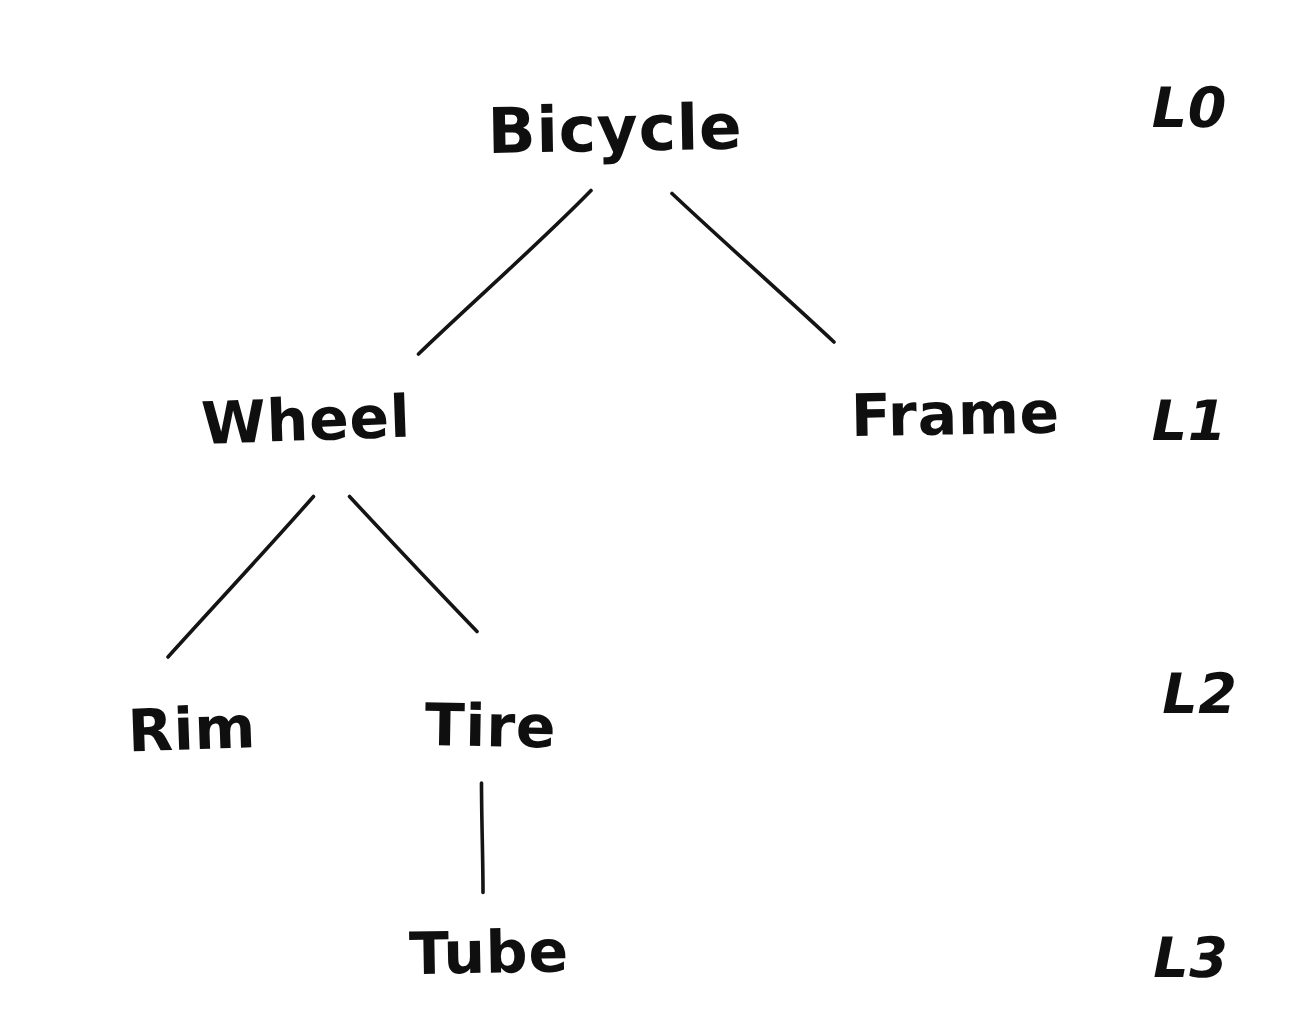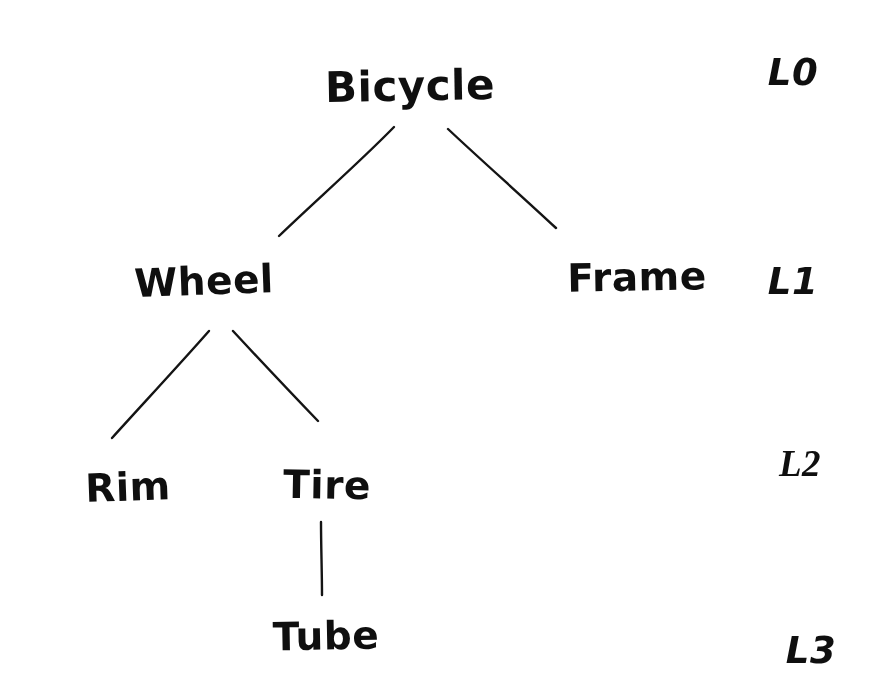--- a/index.html
+++ b/index.html
@@ -44,22 +44,22 @@
   .pos-bicycle { left: 410px; top: 86px;  font-size: 42px; transform: translate(-50%,-50%) rotate(-1deg); }
   .pos-wheel   { left: 204px; top: 281px; transform: translate(-50%,-50%) rotate(-2deg); }
   .pos-frame   { left: 637px; top: 277px; transform: translate(-50%,-50%) rotate(-1deg); }
   .pos-rim     { left: 128px; top: 487px; transform: translate(-50%,-50%) rotate(-2deg); }
   .pos-tire    { left: 327px; top: 485px; transform: translate(-50%,-50%) rotate(1deg); }
   .pos-tube    { left: 326px; top: 636px; transform: translate(-50%,-50%) rotate(-1deg); }
 
   
   .pos-l0 { left: 793px; top: 72px; }
   .pos-l1 { left: 793px; top: 281px; font-style: italic; }
-  .pos-l2 { left: 800px; top: 463px; font-family: Liberation Serif, serif; }
-  .pos-l3 { left: 811px; top: 639px; margin-top: 11px; }
+  .pos-l2 { left: 800px; top: 463px; }
+  .pos-l3 { left: 794px; top: 639px; }
 </style>
 </head>
 <body>
 
 <div class="canvas">
 
   <svg class="edges-layer" viewBox="0 0 870 690" xmlns="http://www.w3.org/2000/svg">
     <path class="edge" d="M394,127 C360,162 312,204 279,236"></path>
     <path class="edge" d="M448,129 C482,161 524,198 556,228"></path>
     <path class="edge" d="M209,331 C180,364 140,407 112,438"></path>

